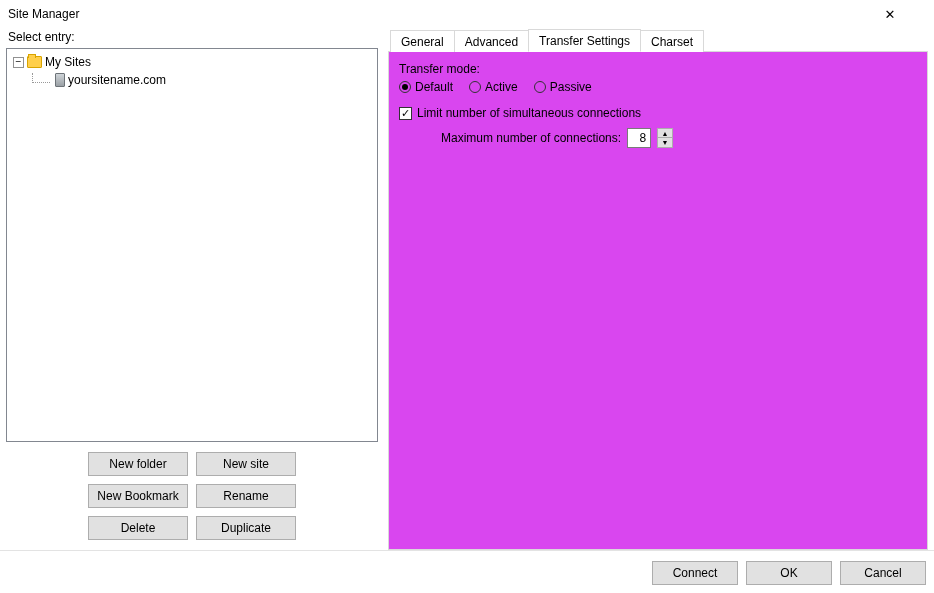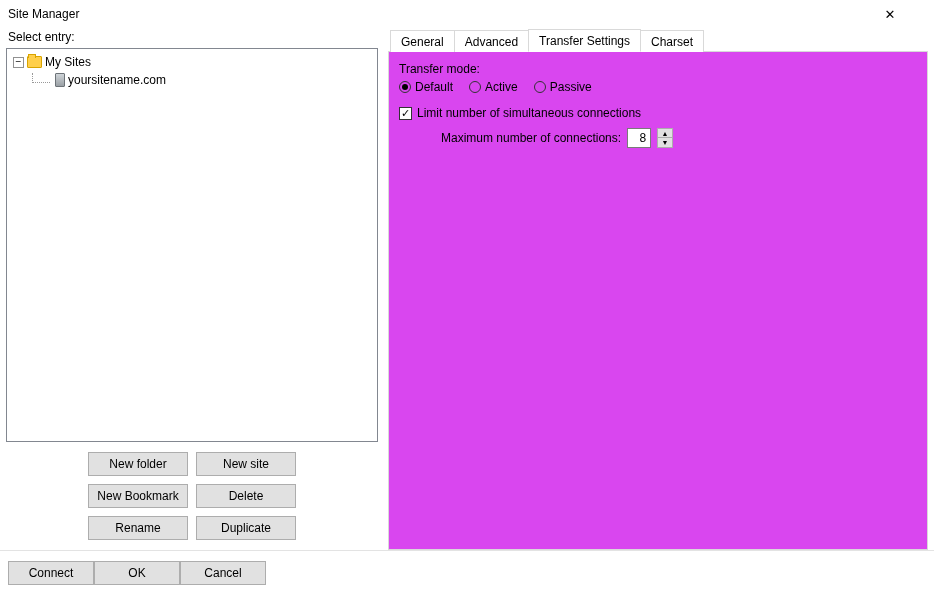--- a/index.html
+++ b/index.html
@@ -218,20 +218,22 @@
     display: flex;
     align-items: center; justify-content: center;
     font-size: 7px;
     line-height: 1;
   }
   .spin-btn + .spin-btn { border-top: none; }
   .footer {
     border-top: 1px solid #e3e3e3;
     padding: 10px 8px 8px 8px;
     display: flex;
+    justify-content: flex-end;
+    gap: 8px;
   }
   .footer .btn {
     width: 86px;
     height: 24px;
   }
 </style>
 </head>
 <body>
 
 <div class="titlebar">
@@ -261,22 +263,22 @@
               <span>yoursitename.com</span>
             </div>
           </div>
         </div>
       </div>
 
       <div class="left-buttons">
         <button class="btn">New folder</button>
         <button class="btn">New site</button>
         <button class="btn">New Bookmark</button>
+        <button class="btn">Rename</button>
         <button class="btn">Delete</button>
-        <button class="btn">Rename</button>
         <button class="btn">Duplicate</button>
       </div>
     </div>
 
     <div class="right-pane">
       <div class="tab-strip">
         <div class="tab">General</div>
         <div class="tab">Advanced</div>
         <div class="tab active">Transfer Settings</div>
         <div class="tab">Charset</div>

